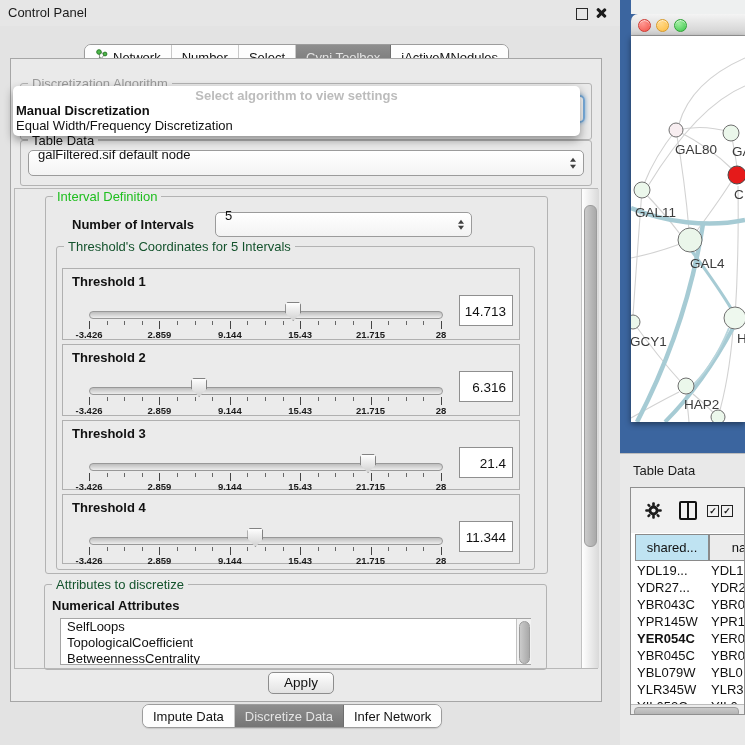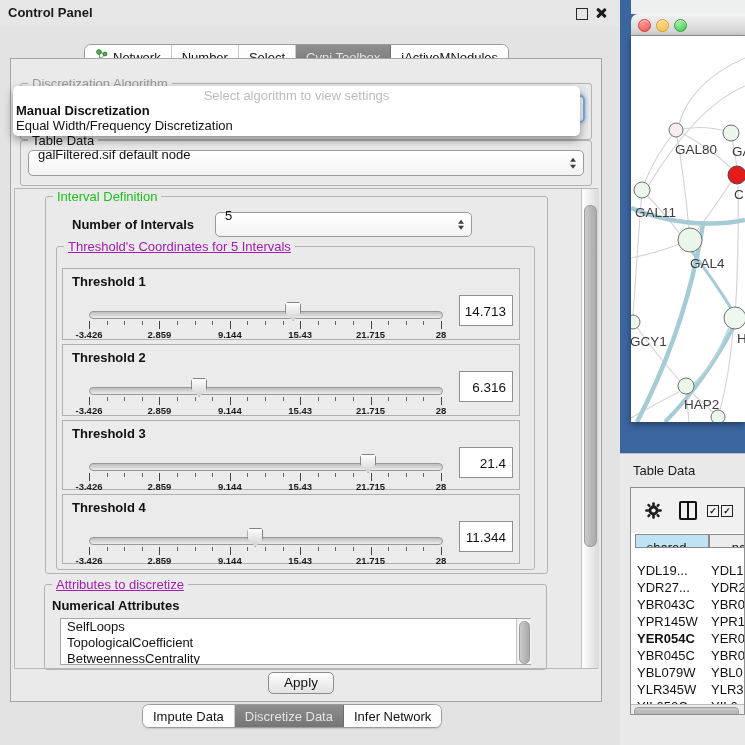--- a/index.html
+++ b/index.html
@@ -1,47 +1,47 @@
 <!DOCTYPE html>
 <html><head>
 <meta charset="utf-8">
 <style>
   html,body{margin:0;padding:0;background:#cfcfcf;}
   #stage{position:relative;width:745px;height:745px;background:#e3e3e3;overflow:hidden;
          font-family:"Liberation Sans",sans-serif;font-size:13px;color:#111;}
   .abs{position:absolute;}
   
   .tbar{left:0;top:0;width:620px;height:26px;background:#e6e6e6;}
-  .tbar .ttl{position:absolute;left:8px;top:5px;font-size:13px;color:#1a1a1a;font-weight:bold;}
+  .tbar .ttl{position:absolute;left:8px;top:5px;font-size:13px;color:#1a1a1a;}
   .float-btn{position:absolute;left:576px;top:8px;width:10px;height:10px;border:1.5px solid #2a2a2a;background:transparent;}
   .close-btn{position:absolute;left:595px;top:7px;width:12px;height:12px;}
   .close-btn:before,.close-btn:after{content:"";position:absolute;left:5px;top:0;width:2.6px;height:12px;background:#1a1a1a;border-radius:1px;}
   .close-btn:before{transform:rotate(45deg);} .close-btn:after{transform:rotate(-45deg);}
   
   .segstrip{display:flex;height:24px;background:#fdfdfd;border:1px solid #9c9c9c;border-radius:7px;overflow:hidden;
             box-shadow:0 1px 1px rgba(0,0,0,.12);}
   .seg{display:flex;align-items:center;gap:5px;padding:0 10px;font-size:13px;background:#fdfdfd;border-right:1px solid #c9c9c9;white-space:nowrap;}
   .seg:last-child{border-right:none;}
   .seg.sel{background:linear-gradient(#8e8e8e,#757575);color:#e4e4e4;border-right-color:#6d6d6d;}
   
   .outerpanel{left:10px;top:58px;width:590px;height:642px;background:#eaeaea;border:1px solid #a6a6a6;}
   .grp{position:absolute;border:1px solid #b3b3b3;border-radius:3px;}
   .grp .leg{position:absolute;top:-8px;left:7px;background:#eaeaea;padding:0 4px;font-size:13px;white-space:nowrap;}
-  .leg.green{color:#1ebe1e;} .leg.blue{color:#a21caf;text-decoration:underline;} .leg.gray{color:#9a9a9a;}
+  .leg.green{color:#1ebe1e;} .leg.blue{color:#14532d;} .leg.gray{color:#9a9a9a;}
   
   .combo{position:absolute;background:linear-gradient(#ffffff,#f3f3f3);border:1px solid #9b9b9b;border-radius:5px;
          display:flex;align-items:center;padding:0 22px 18px 9px;font-size:13px;box-sizing:border-box;}
   .combo.focusring{border:2px solid #79aede;box-shadow:0 0 4px #79aede;}
   .stepper{position:absolute;right:7px;top:50%;transform:translateY(-50%);display:flex;flex-direction:column;align-items:center;}
   .stepper .up{width:0;height:0;border-left:3.5px solid transparent;border-right:3.5px solid transparent;border-bottom:4.5px solid #3f3f3f;margin-bottom:2.5px;}
   .stepper .dn{width:0;height:0;border-left:3.5px solid transparent;border-right:3.5px solid transparent;border-top:4.5px solid #3f3f3f;}
   
   .popup{left:13px;top:86px;width:567px;height:50px;background:#fff;border-radius:5px;z-index:20;
          box-shadow:0 4px 10px rgba(0,0,0,.4);padding-top:2px;box-sizing:border-box;}
-  .pop-hint{text-align:center;color:#bcbcbc;font-size:13px;height:15px;line-height:15px;}
+  .pop-hint{text-align:center;color:#bcbcbc;font-size:13px;height:15px;line-height:15px;font-weight:bold;}
   .pop-opt{padding-left:3px;font-size:13px;height:15px;line-height:15px;}
   .pop-opt.b{font-weight:bold;}
   
   .scrollregion{left:14px;top:188px;width:584px;height:481px;background:#eaeaea;border:1px solid #b8b8b8;box-sizing:border-box;}
   .vtrack{position:absolute;background:linear-gradient(90deg,#ffffff,#d9d9d9);border-left:1px solid #c2c2c2;}
   .vthumb{position:absolute;background:linear-gradient(90deg,#cbcbcb,#a9a9a9);border:1px solid #9c9c9c;border-radius:6px;}
   
   .thr{position:absolute;left:62px;width:458px;background:#ebebeb;border:1px solid #b0b0b0;box-sizing:border-box;}
   .thr-label{position:absolute;left:9px;top:5px;font-weight:bold;font-size:13px;}
   .track{position:absolute;left:26px;top:42px;width:352px;height:6px;border:1px solid #989898;border-radius:4px;
@@ -70,21 +70,21 @@
   .nlab{font-family:"Liberation Sans",sans-serif;font-size:12.5px;fill:#3c3c3c;}
   .nlab.big{font-size:13.5px;}
   
   .tpanel{left:620px;top:453px;width:125px;height:292px;background:#e9e9e9;border-top:1px solid #bdbdbd;box-sizing:border-box;}
   .tpanel .ttl{position:absolute;left:13px;top:9px;font-size:13px;color:#1a1a1a;}
   .tblbox{position:absolute;left:10px;top:33px;width:115px;height:228px;background:#fff;border:1px solid #8f8f8f;box-sizing:border-box;overflow:hidden;}
   .tbltool{position:absolute;left:0;top:0;width:100%;height:45px;background:#f1f1f1;}
   .colicon{position:absolute;width:18px;height:19px;border:2px solid #111;border-radius:2px;box-sizing:border-box;}
   .colicon .mid{position:absolute;left:6px;top:0;width:2px;height:15px;background:#111;}
   .chk{position:absolute;width:10px;height:10px;border:1.6px solid #222;font-size:9px;line-height:10px;text-align:center;font-weight:bold;color:#111;}
-  .th{position:absolute;top:46px;height:14px;border:1px solid #8a8a8a;box-sizing:border-box;background:#ececec;
+  .th{position:absolute;top:46px;height:27px;border:1px solid #8a8a8a;box-sizing:border-box;background:#ececec;
       text-align:center;line-height:25px;font-size:13px;overflow:hidden;}
   .th.selcol{background:#bfe3f2;}
   .tr{position:absolute;left:0;width:200px;height:17px;}
   .td{position:absolute;top:0;height:17px;line-height:17px;font-size:13px;white-space:nowrap;overflow:hidden;}
   .hscroll{position:absolute;left:0px;top:216px;width:113px;height:12px;background:#ececec;border-top:1px solid #bdbdbd;}
   .hthumb{position:absolute;left:3px;top:2px;width:103px;height:8px;border-radius:4px;background:linear-gradient(#c9c9c9,#adadad);border:1px solid #9e9e9e;}
 </style>
 </head>
 <body>
 

